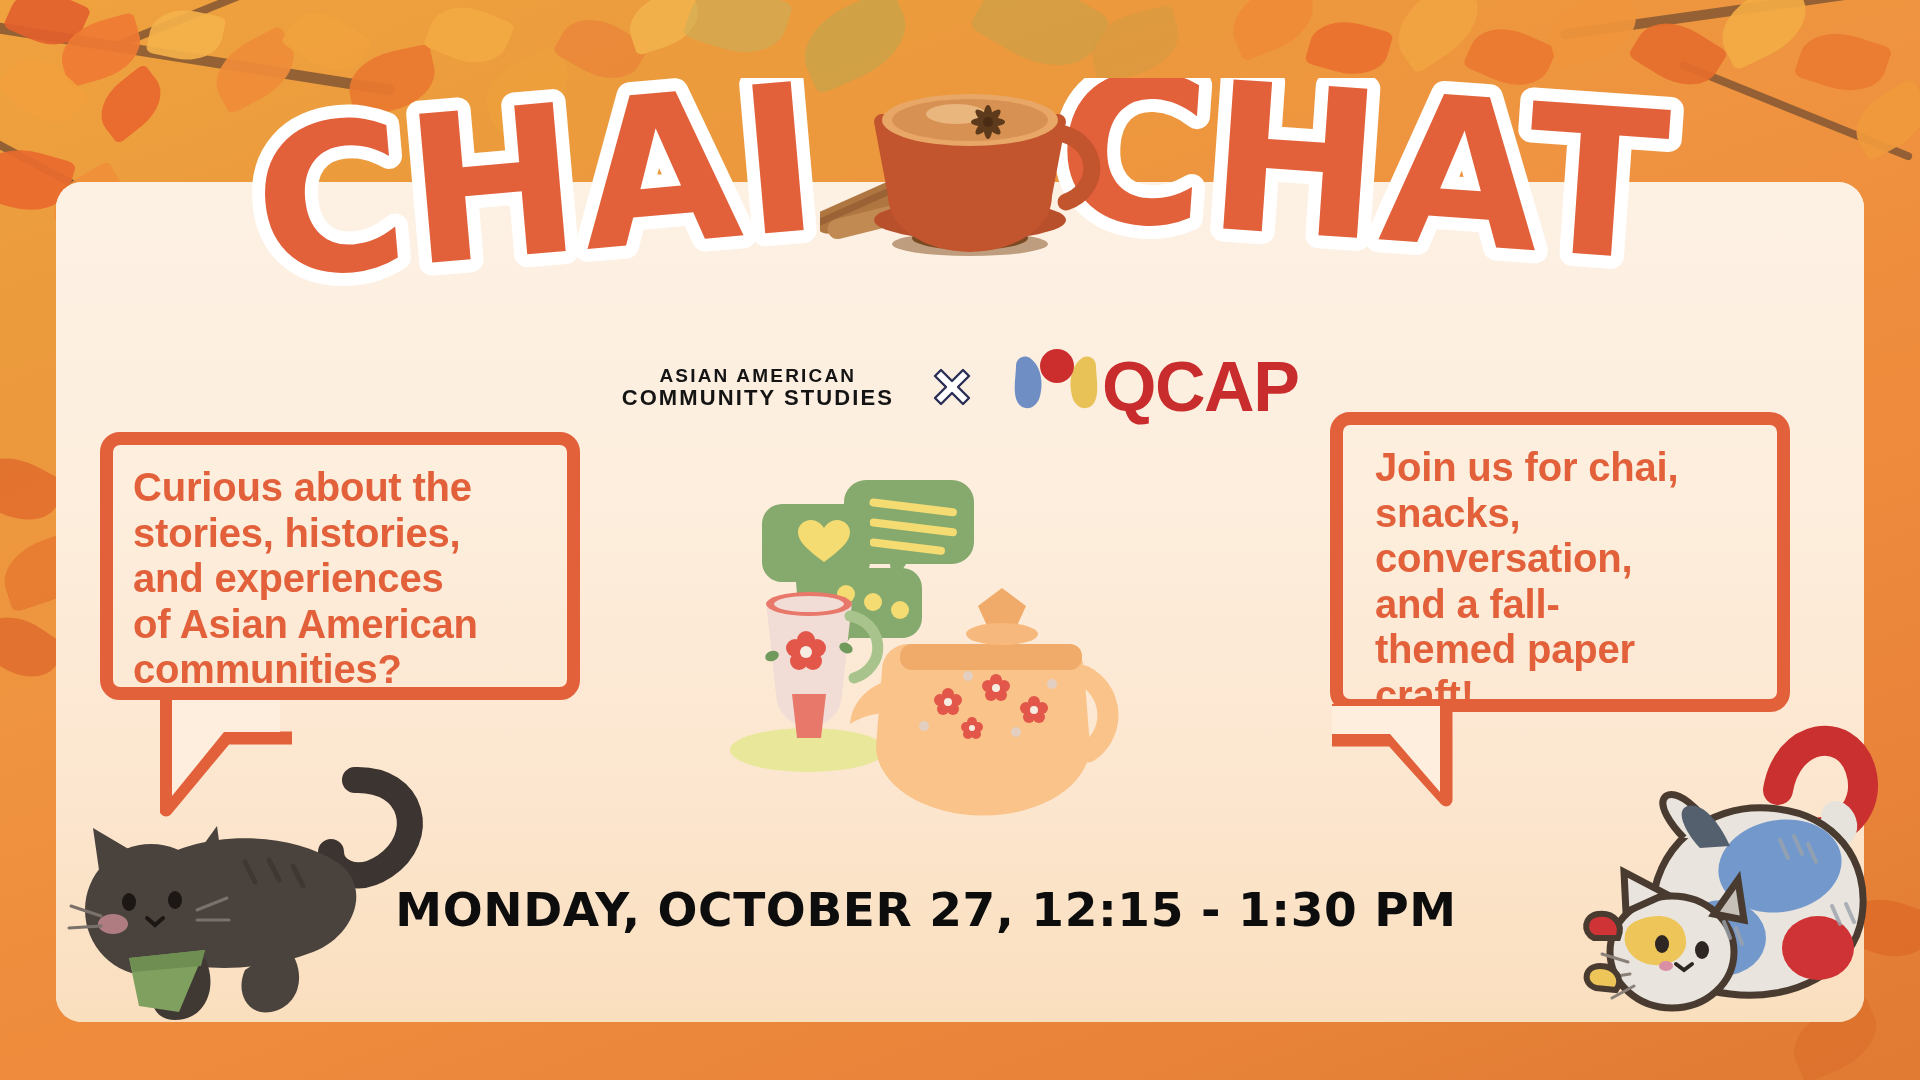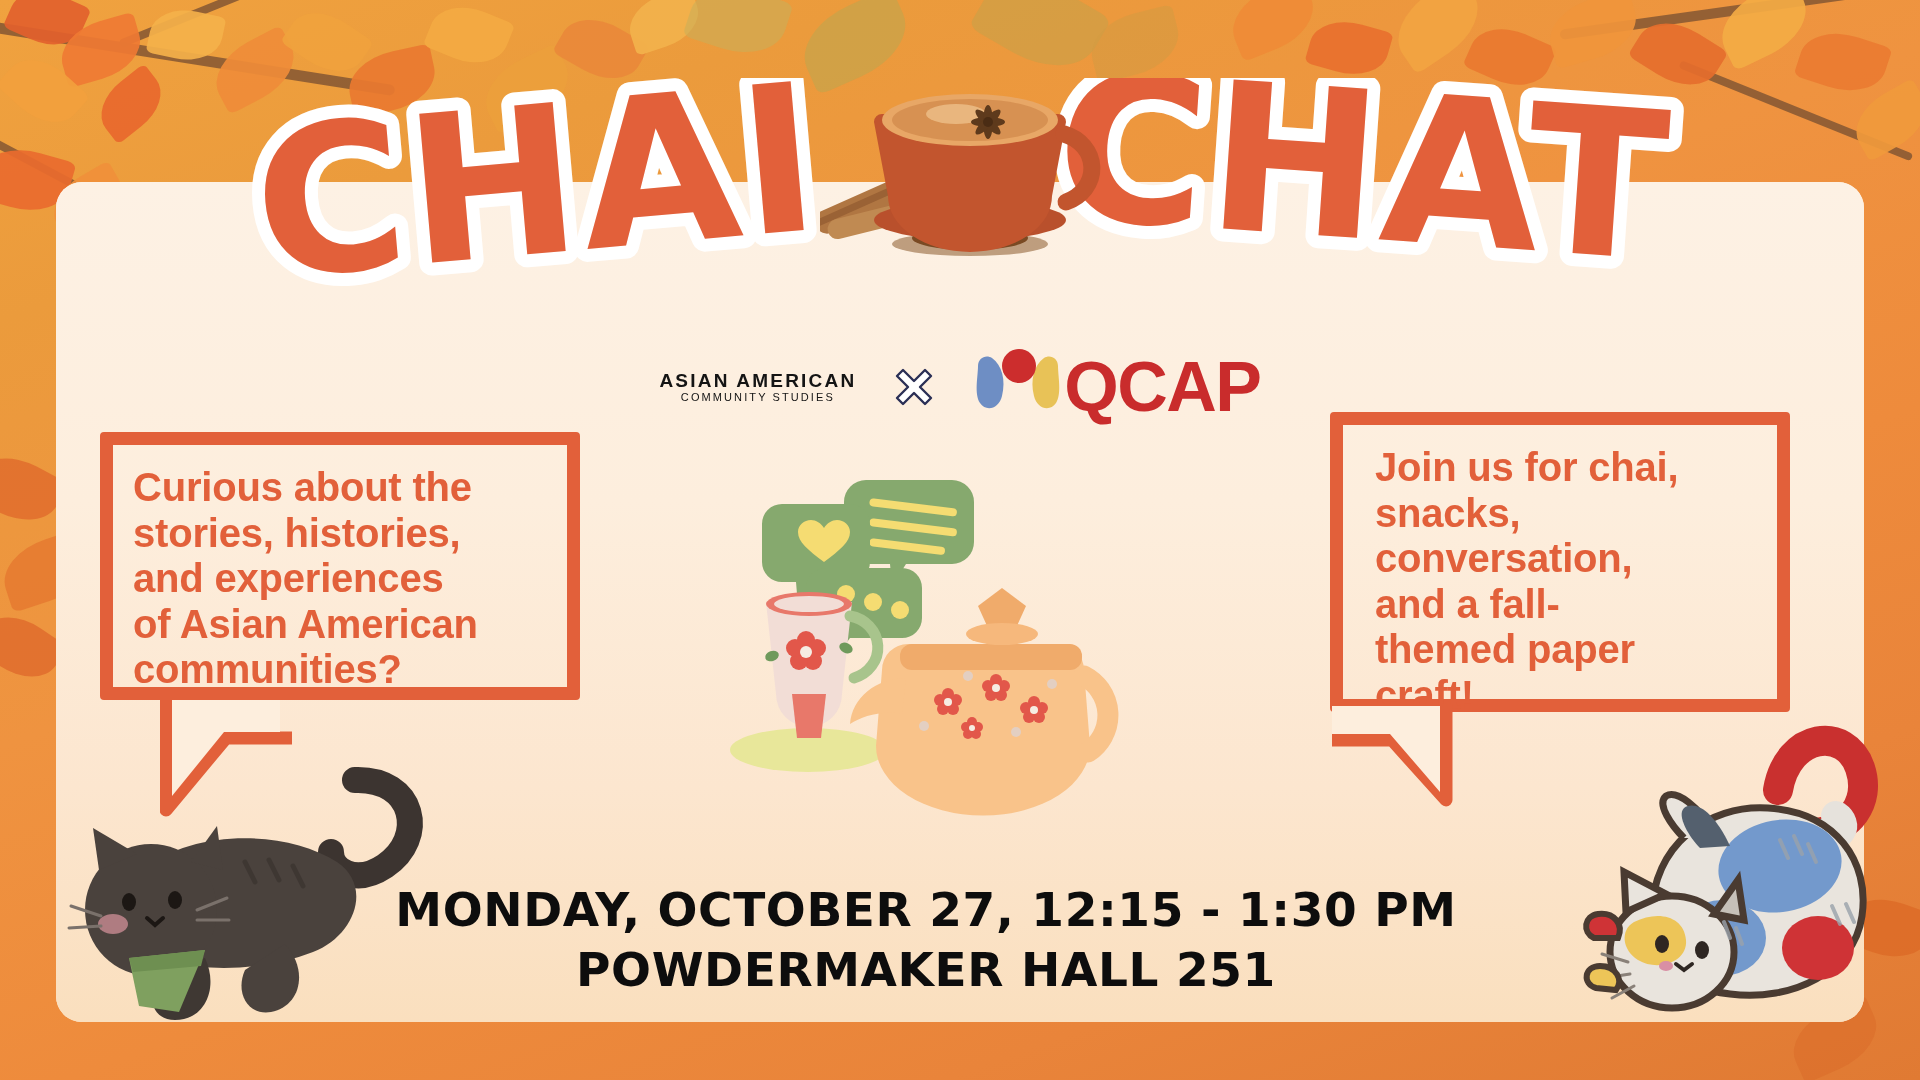--- a/index.html
+++ b/index.html
@@ -83,37 +83,37 @@
     letter-spacing: 2.2px; color: #141414;
   }
   #aacs-main {
     font-family: "Liberation Sans", sans-serif;
     font-weight: 700; font-size: 68px;
     letter-spacing: -1px; color: #4e7b54;
     margin: 1px 0 0 0;
   }
   #aacs-bottom {
     font-family: "Liberation Sans", sans-serif;
-    font-weight: 400; font-size: 11px;
+    font-weight: 700; font-size: 22px;
     letter-spacing: 2.1px; color: #141414;
     margin-top: 2px;
   }
   #x-sep { width: 48px; height: 48px; }
   #qcap-logo { display: flex; align-items: center; gap: 0; }
   #qcap-word {
     font-family: "Liberation Sans", sans-serif;
     font-weight: 700; font-size: 70px;
     letter-spacing: -1.5px; color: #c92c2c;
   }
 
   
   .bubble {
     position: absolute;
     border: 13px solid #e2603a;
-    border-radius: 4px;
+    border-radius: 20px;
     background: transparent;
     z-index: 22;
   }
   .bubble-text {
     font-family: "Liberation Sans", sans-serif;
     font-weight: 700;
     color: #e2603a;
     font-size: 40px;
     line-height: 1.14;
     letter-spacing: -.2px;
@@ -480,16 +480,15 @@
           <path d="M156 228 l6 16"></path>
       </g>
 
       <path d="M14 238 C2 232 4 216 18 214 C34 212 44 224 38 238 Z" fill="#cf3336" stroke="#4a3b31" stroke-width="6"></path>
       <path d="M16 288 C2 284 4 266 20 266 C36 266 44 280 36 290 Z" fill="#edc558" stroke="#4a3b31" stroke-width="6"></path>
     </svg>
   </div>
 
   <div id="event-details">
     <div class="event-line">MONDAY, OCTOBER 27, 12:15 - 1:30 PM</div>
-    <div class="event-line">POWDERMAKER HALL 251</div>
   </div>
 
 </div>
 
 </body></html>

